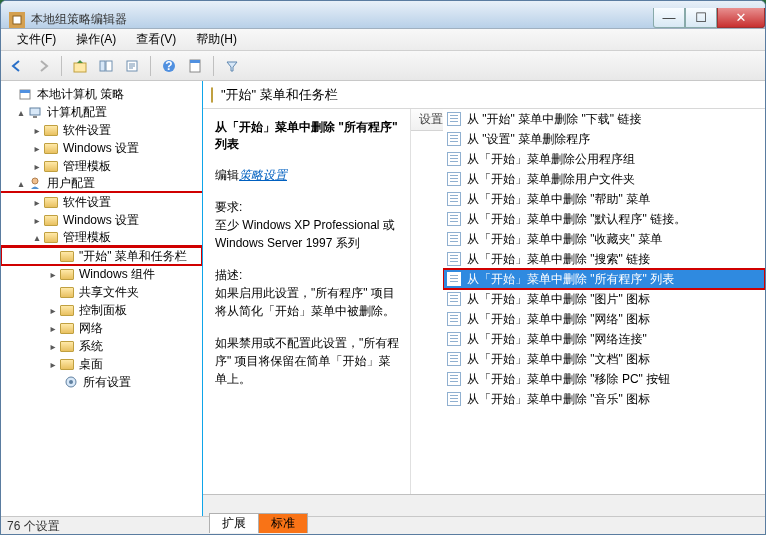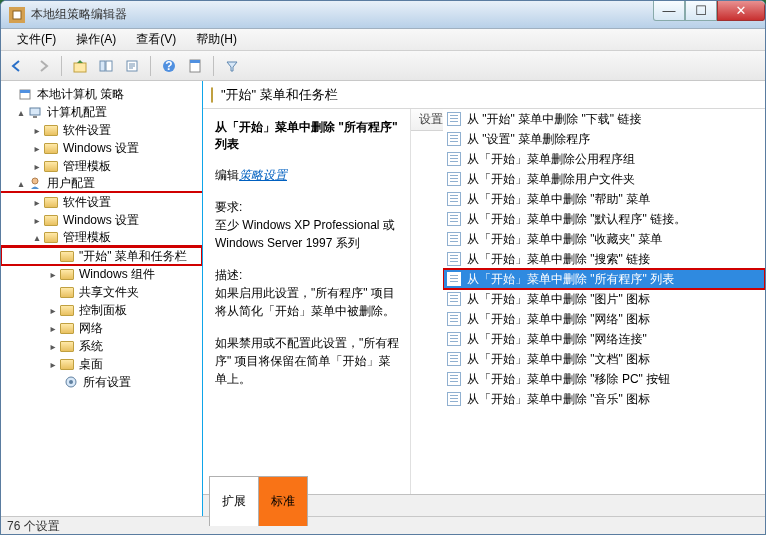--- a/index.html
+++ b/index.html
@@ -1,18 +1,18 @@
 <!DOCTYPE html>
 <html><head>
 <meta charset="utf-8">
 <style>
 * { margin: 0; padding: 0; box-sizing: border-box; font-family: "Microsoft YaHei", "Segoe UI", Tahoma, sans-serif; font-size: 12px; }
 body { background: linear-gradient(to bottom, #2a6b3a 0%, #3a8b4a 100%); width: 766px; height: 535px; overflow: hidden; position: relative; }
 .window { position: absolute; top: 0; left: 0; width: 766px; height: 535px; background: #f0f0f0; border: 1px solid #5a7ca0; border-radius: 6px 6px 0 0; overflow: hidden; }
-.titlebar { height: 28px; background: linear-gradient(to bottom, #e8f0f8 0%, #d0e0f0 50%, #b8d0e8 100%); display: flex; align-items: center; padding-left: 8px; border-bottom: 1px solid #a0b0c0; }
+.titlebar { height: 28px; background: linear-gradient(to bottom, #e8f0f8 0%, #d0e0f0 50%, #b8d0e8 100%); display: flex; align-items: flex-end; padding-left: 8px; border-bottom: 1px solid #a0b0c0; }
 .titlebar .app-icon { width: 16px; height: 16px; background: #d4a050; margin-right: 6px; display: flex; align-items: center; justify-content: center; }
 .titlebar .title { flex: 1; color: #333; }
 .win-buttons { display: flex; height: 20px; margin-top: -8px; }
 .win-btn { width: 32px; height: 20px; display: flex; align-items: center; justify-content: center; border: 1px solid #8aa; border-top: none; font-family: Arial; font-size: 13px; color: #333; background: linear-gradient(#f8fcff,#d8e8f4); cursor: default; }
 .win-btn.min { border-radius: 0 0 0 3px; }
 .win-btn.close { width: 48px; background: linear-gradient(#e89090,#c83030); color: #fff; border-color: #a03030; border-radius: 0 0 3px 0; }
 .menubar { height: 22px; background: linear-gradient(#f8f8f8,#ececec); border-bottom: 1px solid #d0d0d0; display: flex; align-items: center; padding-left: 6px; }
 .menubar span { padding: 11px 10px; cursor: default; }
 .toolbar { height: 30px; background: linear-gradient(#f8f8f8,#e8e8e8); border-bottom: 1px solid #c8c8c8; display: flex; align-items: center; padding-left: 4px; gap: 2px; }
 .tb-btn { width: 24px; height: 24px; display: flex; align-items: center; justify-content: center; border-radius: 3px; cursor: default; }
@@ -39,21 +39,21 @@
 .desc-block { margin-top: 14px; line-height: 1.5; }
 .list-pane { flex: 1; display: flex; flex-direction: row; overflow: hidden; }
 .list-header { height: 22px; background: linear-gradient(#fdfdfd,#f0f0f0); border-bottom: 1px solid #d4d4d4; display: flex; align-items: center; padding-left: 8px; color: #444; }
 .list-body { flex: 1; overflow: auto; }
 .list-row { display: flex; align-items: center; height: 20px; padding-left: 4px; white-space: nowrap; cursor: default; }
 .list-row .ico-doc { width: 14px; height: 14px; border: 1px solid #90b0d0; background: #fff; margin-right: 6px; position: relative; flex-shrink: 0; }
 .list-row .ico-doc::after { content: ""; position: absolute; left: 2px; top: 2px; right: 2px; height: 1px; background: #90b0d0; box-shadow: 0 3px #90b0d0, 0 6px #90b0d0; }
 .list-row.selected { background: #2f8ae0; color: #fff; }
 .list-row.selected .ico-doc { border-color: #fff; }
 .tabs { height: 22px; border-top: 1px solid #c0c0c0; display: flex; align-items: flex-end; padding-left: 6px; background: #f0f0f0; }
-.tab { padding: 16px 12px; border: 1px solid #b0b0b0; border-bottom: none; background: #fff; margin-right: -1px; cursor: default; position: relative; top: 10px; }
+.tab { padding: 1px 12px; border: 1px solid #b0b0b0; border-bottom: none; background: #fff; margin-right: -1px; cursor: default; position: relative; top: 17px; }
 .tab.inactive { background: #f97316; margin-top: 17px; }
 .statusbar { height: 20px; background: #f0f0f0; border-top: 1px solid #c8c8c8; display: flex; align-items: center; padding-left: 6px; color: #333; }
 svg { display: block; }
 </style>
 </head>
 <body>
 
 <div class="window">
 
   <div class="titlebar">

